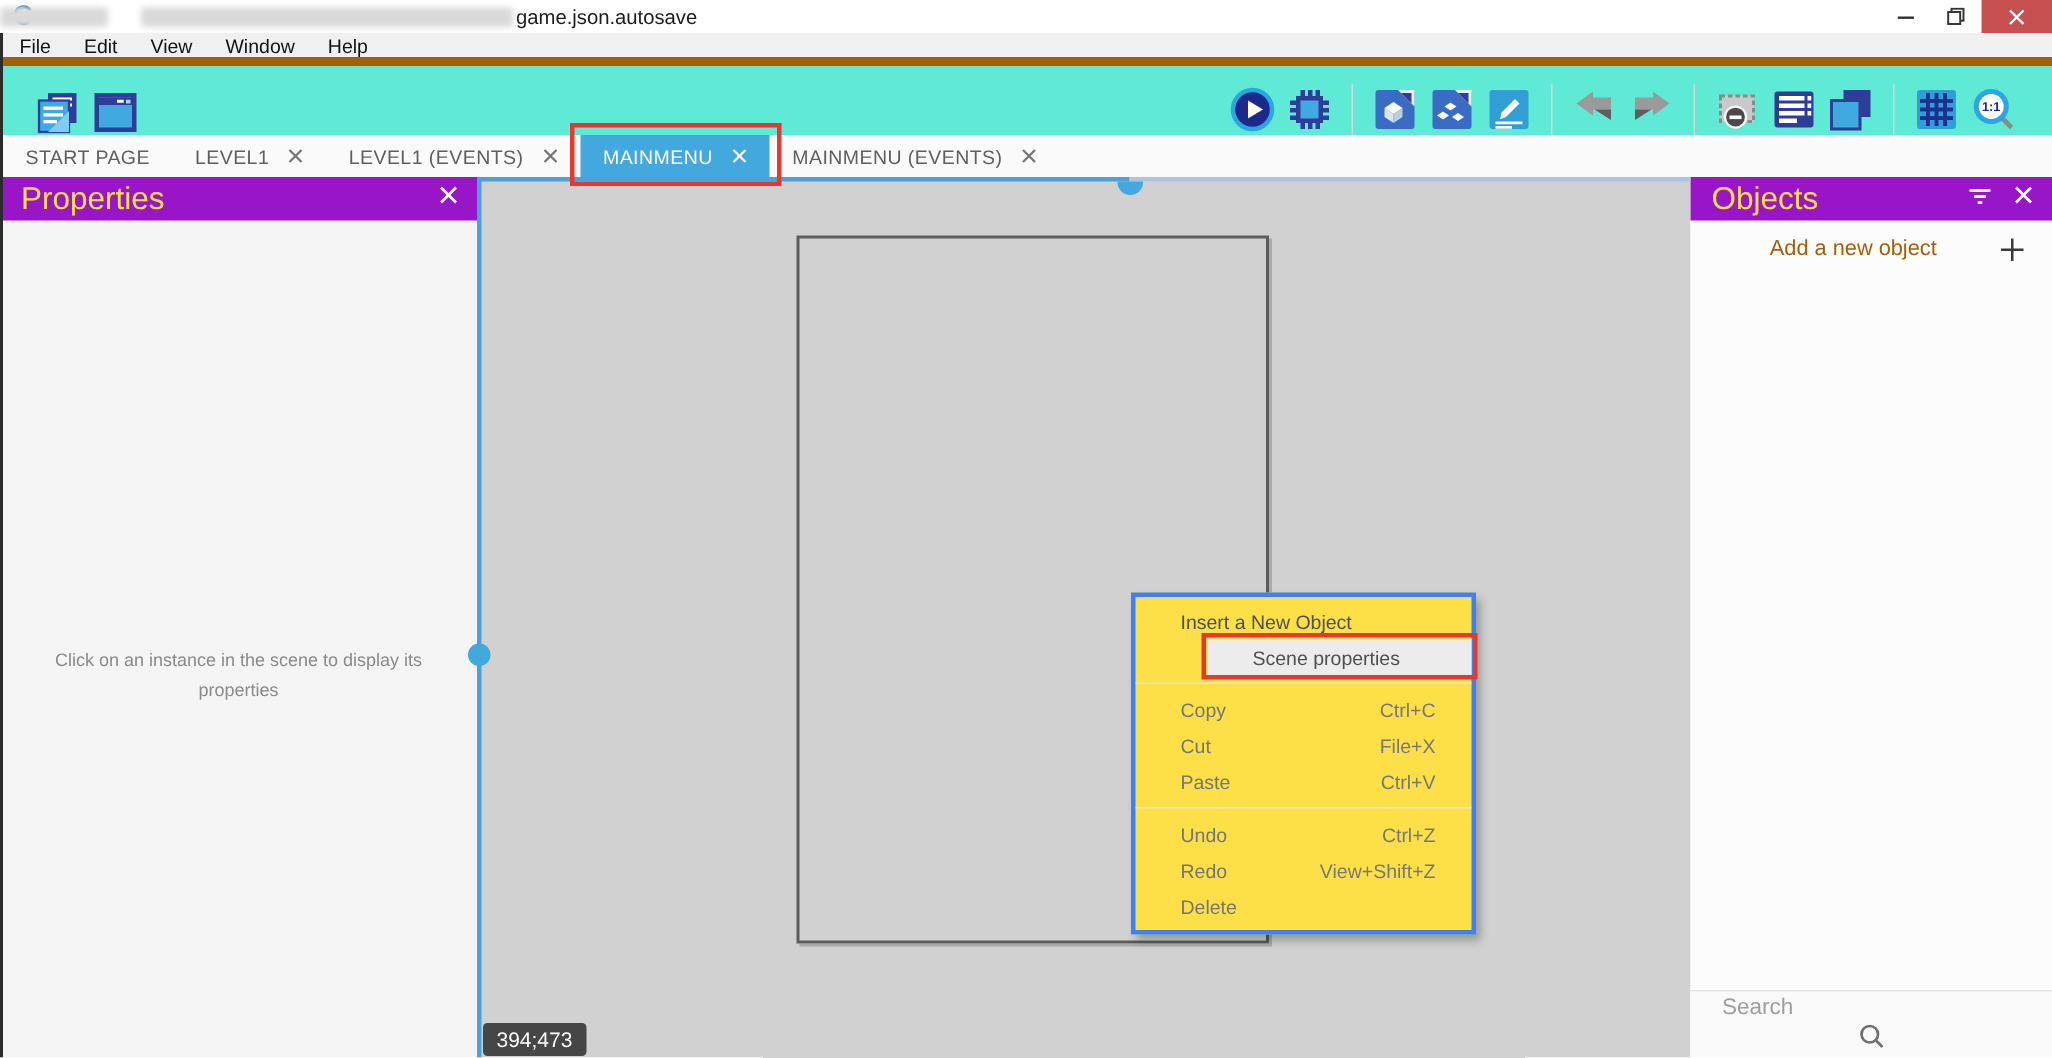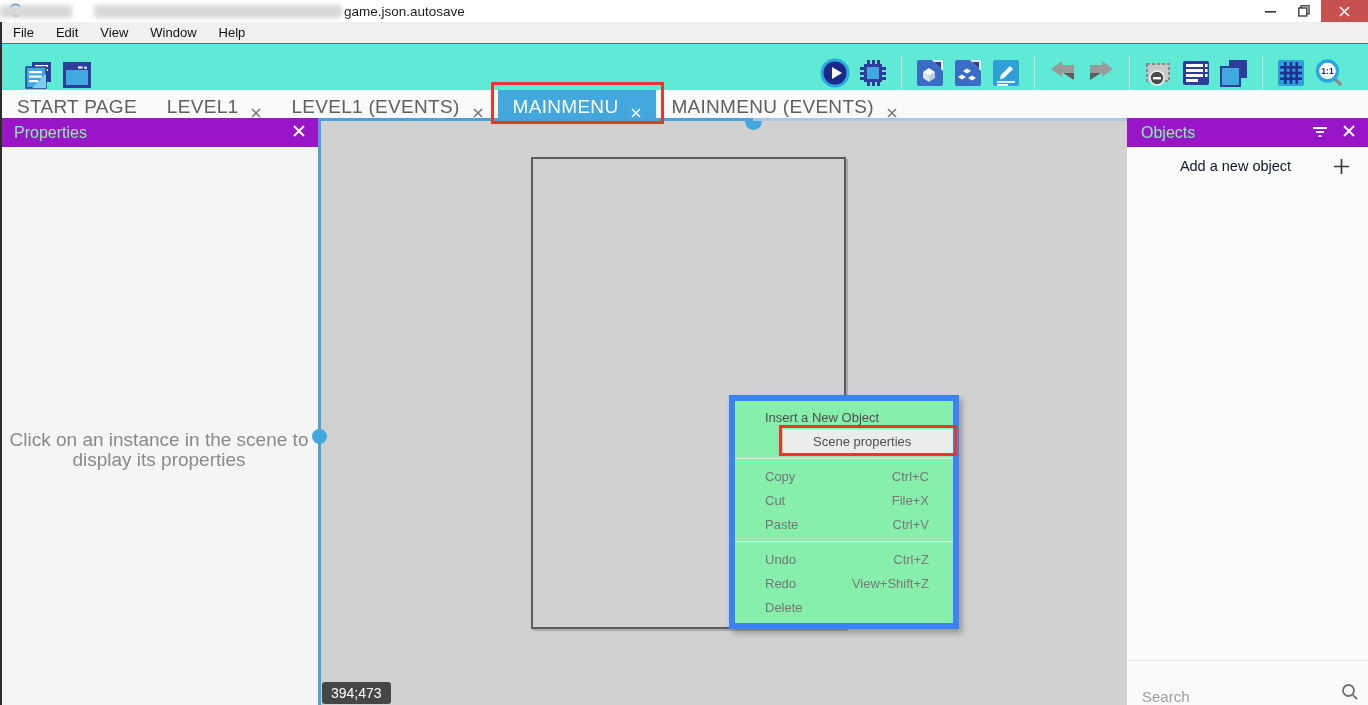--- a/index.html
+++ b/index.html
@@ -14,86 +14,86 @@
   .redact { display:inline-block; height:13px; background:#d9d9d9; border-radius:2px; filter:blur(2px); }
   .redact.r1 { width:72px; margin-right:22px; }
   .redact.r2 { width:248px; margin-right:2px; }
   .win-title { font-size:13.5px; color:#1c1c1c; white-space:nowrap; }
   .win-controls { position:absolute; right:0; top:0; height:22px; display:flex; }
   .wc-btn { width:34px; height:22px; display:flex; align-items:center; justify-content:center; }
   .wc-close { width:47px; background:#c75050; }
 
   
   .menubar { position:absolute; left:0; top:22px; width:1368px; height:22px; background:#f0f0f0;
-             display:flex; align-items:center; padding-left:2px; border-bottom:1px solid #a16207; }
+             display:flex; align-items:center; padding-left:2px; border-bottom:6px solid #a16207; }
   .menu-item { font-size:13px; color:#111; padding:0 11px; height:100%; display:flex; align-items:center; }
 
   
   .toolbar { position:absolute; left:0; top:44px; width:1368px; height:46px; background:#5eead4;
              display:flex; align-items:flex-end; padding:0 24px; }
   .tb-group { display:flex; align-items:center; gap:8px; }
   .tb-spacer { flex:1; }
   .tb-divider { width:1px; height:34px; background:#d6d6d6; margin:0 5px; }
   .tb-icon { width:30px; height:30px; display:flex; align-items:center; justify-content:center; }
 
   
   .tabbar { position:absolute; left:0; top:90px; width:1368px; height:28px; background:#fafafa;
             display:flex; align-items:stretch; padding-left:2px; overflow:visible; }
-  .tab { position:relative; display:flex; align-items:flex-end; gap:13px; padding:0 15px;
-         font-size:19px; letter-spacing:.3px; color:#5f5f5f; white-space:nowrap; }
+  .tab { position:relative; display:flex; align-items:center; gap:13px; padding:0 15px;
+         font-size:13px; letter-spacing:.3px; color:#5f5f5f; white-space:nowrap; }
   .tab.active { background:#42a8dd; color:#ffffff; }
   .tab .closex { display:flex; align-items:center; }
   .tab-annotation { position:absolute; top:-8px; bottom:-6px; left:-7px; right:-8px;
                     border:3px solid #e8382d; pointer-events:none; z-index:30; }
 
   
   .panel-header { height:29px; background:#9816c8; display:flex; align-items:center;
                   padding:0 12px 0 14px; }
-  .panel-title { color:#86efac; font-size:16px; flex:1; }
+  .panel-title { color:#fde047; font-size:21px; flex:1; }
   .header-icons { display:flex; align-items:center; gap:14px; }
 
   .properties-panel { position:absolute; left:0; top:118px; width:318px; height:587px; background:#f5f5f5; }
-  .props-message { margin:283px auto 0; width:300px; text-align:center; font-size:19px;
+  .props-message { margin:283px auto 0; width:300px; text-align:center; font-size:12px;
                    line-height:20px; color:#8a8a8a; }
 
   .canvas-area { position:absolute; left:318px; top:118px; width:809px; height:587px; background:#d1d1d1; }
   .h-split-line-left { position:absolute; left:0; top:0; width:435px; height:3px; background:#4aa2d8; z-index:2; }
   .h-split-line-right { position:absolute; left:435px; top:0; width:374px; height:3px; background:#a9c7e0; z-index:2; }
   .h-split-handle { position:absolute; left:427px; top:3px; width:17px; height:9px;
                     border-radius:0 0 9px 9px; background:#42a8dd; z-index:2; }
   .v-split-line { position:absolute; left:0; top:0; width:3px; height:100%; background:#4aa2d8; z-index:2; }
   .v-split-handle { position:absolute; left:-6px; top:311px; width:15px; height:15px;
                     border-radius:50%; background:#42a8dd; z-index:3; }
 
   .game-rect { position:absolute; left:213px; top:39px; width:315px; height:472px;
                border:2px solid #5c5c5c; box-shadow:2px 2px 0 rgba(125,125,125,.45); }
 
   .coords-badge { position:absolute; left:4px; bottom:1px; background:rgba(58,58,58,.92);
                   color:#fff; font-size:14px; padding:3px 9px; border-radius:3px; z-index:5; }
 
   
-  .context-menu { position:absolute; left:411px; top:277px; width:230px; background:#86efac;
-                  border:6px solid #3b82f6; box-shadow:3px 4px 6px rgba(0,0,0,.28);
+  .context-menu { position:absolute; left:436px; top:277px; width:230px; background:#fde047;
+                  border:3px solid #3b82f6; box-shadow:3px 4px 6px rgba(0,0,0,.28);
                   padding:4px 0; z-index:10; }
   .cm-item { position:relative; height:24px; display:flex; align-items:center;
              justify-content:space-between; padding:0 24px 0 30px; font-size:13px; color:#757575; }
   .cm-item.primary { color:#4f4f4f; }
   .cm-item.highlighted { background:#ececec;margin-left:48px; }
   .cm-shortcut { color:#787878; }
   .cm-separator { border-top:1px solid #e2e2e2; margin:5px 0; }
   .cm-annotation { position:absolute; top:-4px; bottom:-3px; left:-4px; right:-4px;
                    border:3px solid #e8382d; pointer-events:none; z-index:20; }
 
   
   .objects-panel { position:absolute; left:1127px; top:118px; width:241px; height:587px; background:#fcfcfc; }
   .add-object-row { height:38px; display:flex; align-items:center; padding:0 10px 0 20px; }
-  .add-object-label { flex:1; text-align:center; font-size:14.5px; color:#0f172a; }
+  .add-object-label { flex:1; text-align:center; font-size:14.5px; color:#a16207; }
   .add-object-plus { width:34px; display:flex; justify-content:center; }
   .search-bar { position:absolute; left:0; bottom:0; width:100%; height:45px; background:#fafafa;
-                border-top:1px solid #e4e4e4; display:flex; align-items:flex-end; padding:0 15px; }
+                border-top:1px solid #e4e4e4; display:flex; align-items:center; padding:0 15px;flex-direction:column; }
   .search-input { flex:1; border:none; outline:none; background:transparent; font-size:15px;
                   color:#444; font-family:"Liberation Sans", sans-serif; }
   .search-input::placeholder { color:#9e9e9e; }
 
   .left-edge { position:absolute; left:0; top:22px; width:2px; height:683px; background:#2b2b2b; z-index:40; }
 </style>
 </head>
 <body>
 
 <div class="titlebar">

